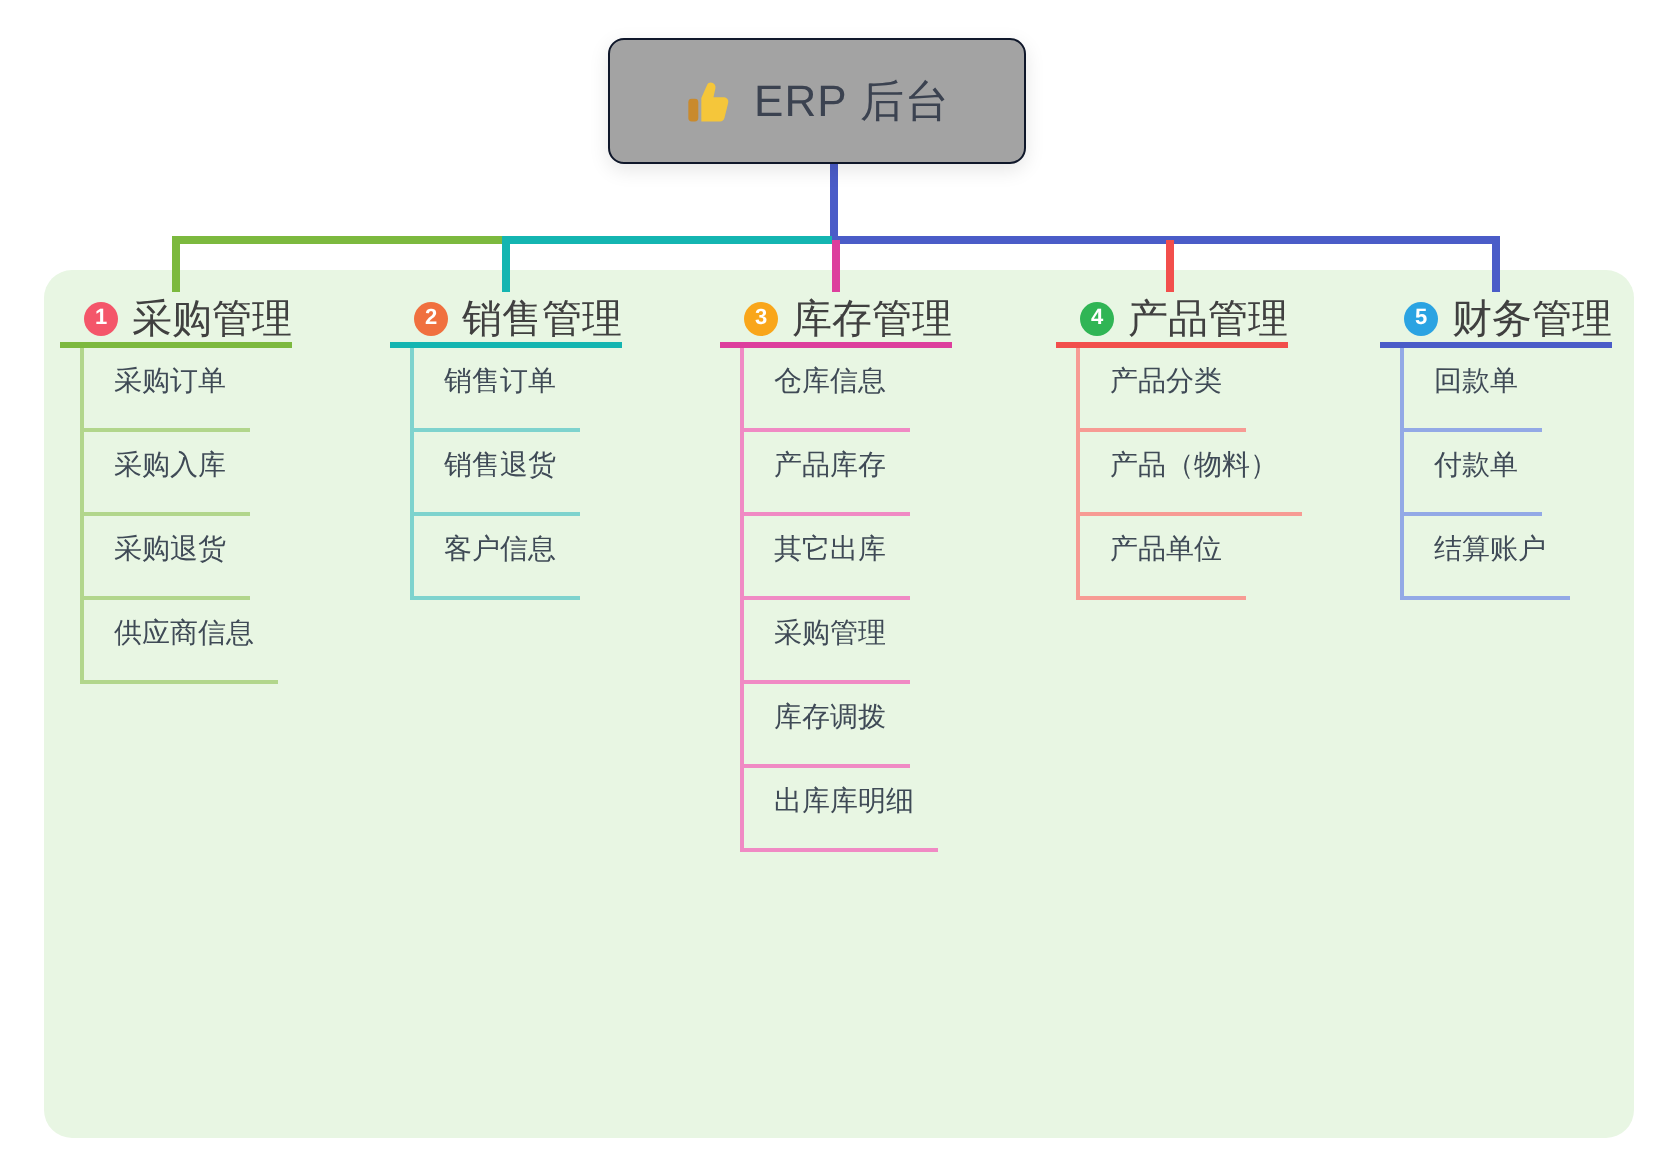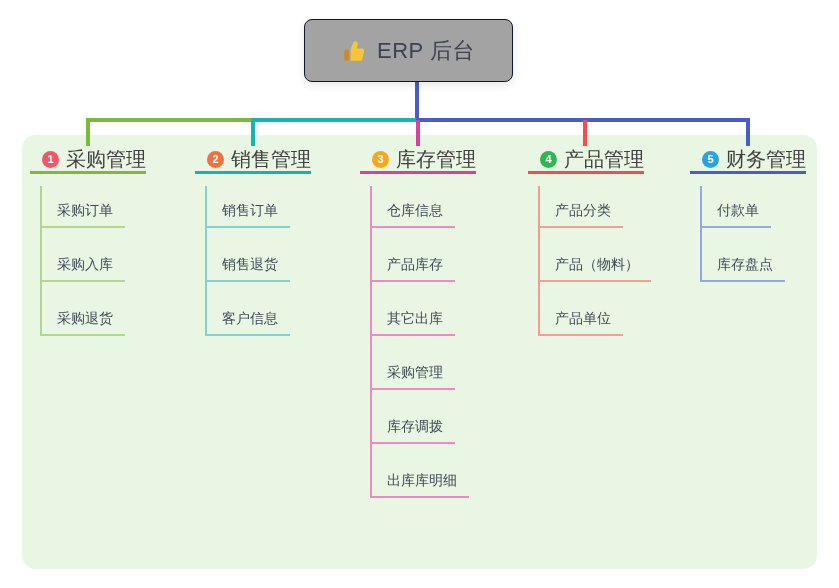--- a/index.html
+++ b/index.html
@@ -96,28 +96,27 @@
     margin-left: 10px;
   }
   .vline {
     position: absolute;
     left: 0; top: 0; bottom: 0;
     width: 2px;
     background: var(--light);
   }
   .child-row {
     display: flex;
-    align-items: flex-end;
+    align-items: center;
     width: max-content;
     height: 42px;
     padding: 0 12px 0 17px;
     border-bottom: 2px solid var(--light);
     cursor: pointer;
     white-space: nowrap;
-    margin-top: 12px;
   }
   .child-row:first-child { height: 50px; }
   .child-label {
     font-size: 14px;
     color: #3f4a56;
     padding-bottom: 6px;
   }
 </style>
 </head>
 <body>
@@ -153,20 +152,23 @@
       <div class="vline"></div>
       <div class="child-row">
           <span class="child-label">采购订单</span>
         </div>
       <div class="child-row">
           <span class="child-label">采购入库</span>
         </div>
       <div class="child-row">
           <span class="child-label">采购退货</span>
         </div>
+      <div class="child-row">
+          <span class="child-label">供应商信息</span>
+        </div>
     </div>
   </div>
 
   <div class="branch branch-2" style="--accent: #14b5b1; --light: #7ed3ce; --badge: #f0703f;">
     <div class="branch-header">
       <span class="badge">2</span>
       <span class="branch-title">销售管理</span>
     </div>
     <div class="children">
       <div class="vline"></div>
@@ -230,21 +232,24 @@
   </div>
 
   <div class="branch branch-5" style="--accent: #4a5cc8; --light: #93a9e6; --badge: #2ba3e2;">
     <div class="branch-header">
       <span class="badge">5</span>
       <span class="branch-title">财务管理</span>
     </div>
     <div class="children">
       <div class="vline"></div>
       <div class="child-row">
+          <span class="child-label">回款单</span>
+        </div>
+      <div class="child-row">
           <span class="child-label">付款单</span>
         </div>
       <div class="child-row">
-          <span class="child-label">库存盘点</span>
+          <span class="child-label">结算账户</span>
         </div>
     </div>
   </div>
 
 </div>
 
 </body></html>

